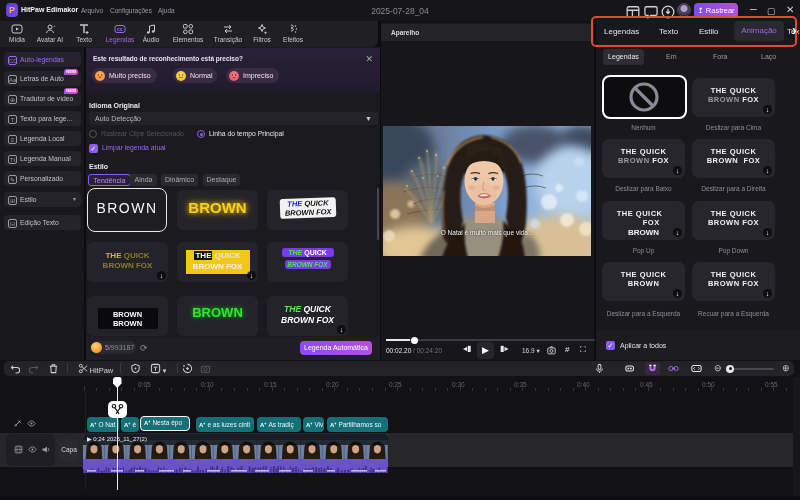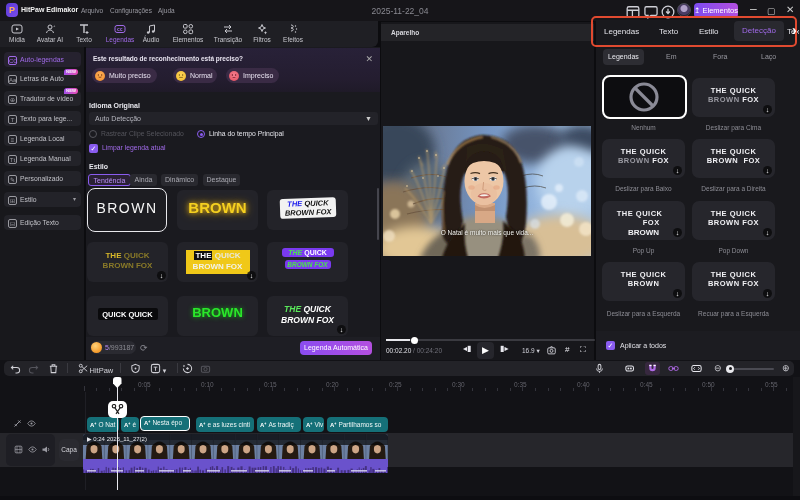--- a/index.html
+++ b/index.html
@@ -155,40 +155,40 @@
 </head>
 <body>
 <div id="stage">
 
   <div id="titlebar" class="abs">
     <div id="logo" class="abs">P</div>
     <div id="appname" class="abs">HitPaw Edimakor</div>
     <div class="menuitem abs" style="left:81px;">Arquivo</div>
     <div class="menuitem abs" style="left:110px;">Configurações</div>
     <div class="menuitem abs" style="left:158px;">Ajuda</div>
-    <div id="datec" class="abs">2025-11-22_04</div>
+    <div id="datec" class="abs">2025-07-28_04</div>
     <div class="ticon abs" style="left:626px; top:5px;">
         <svg viewBox="0 0 12 12" width="11" height="11">
           <rect x="1" y="1.5" width="10" height="9" rx="1.5" fill="none" stroke="#cfcfd6" stroke-width="1.1"></rect>
           <path d="M1 4.5h10M5.5 4.5V10.5" stroke="#cfcfd6" stroke-width="1.1"></path>
         </svg>
       </div>
     <div class="ticon abs" style="left:644px; top:5px;">
         <svg viewBox="0 0 12 12" width="11" height="11">
           <path d="M2 1.5h8a1.2 1.2 0 0 1 1.2 1.2v5a1.2 1.2 0 0 1-1.2 1.2H6L3.5 11V8.9H2A1.2 1.2 0 0 1 .8 7.7v-5A1.2 1.2 0 0 1 2 1.5z" fill="none" stroke="#cfcfd6" stroke-width="1.1"></path>
         </svg>
       </div>
     <div class="ticon abs" style="left:661px; top:5px;">
         <svg viewBox="0 0 12 12" width="11" height="11">
           <circle cx="6" cy="6" r="5" fill="none" stroke="#cfcfd6" stroke-width="1.1"></circle>
           <path d="M6 3.2v4M4.4 5.6L6 7.4 7.6 5.6" fill="none" stroke="#cfcfd6" stroke-width="1.1"></path>
         </svg>
       </div>
     <div id="avatar" class="abs"></div>
-    <div id="exportbtn" class="abs">↥ Elementos</div>
+    <div id="exportbtn" class="abs">↥ Rastrear</div>
     <div class="winctl abs" style="left:750px; top:3px;">–</div>
     <div class="winctl abs" style="left:767px; top:5px; font-size:9px;">▢</div>
     <div class="winctl abs" style="left:786px; top:4px; font-size:10px;">✕</div>
   </div>
 
   <div id="ribbon" class="abs">
     <div class="rtool" style="left:-5px; width:44px;">
         <div class="ric"><svg viewBox="0 0 12 12">
             <rect x="1" y="2" width="10" height="8" rx="2" fill="none" stroke="currentColor"></rect>
             <path d="M5 4.5l3 1.5-3 1.5z" fill="currentColor"></path>
@@ -323,21 +323,21 @@
         </div>
       <div class="tile" style="left:91px; top:195px;">
           <div style="margin:8px auto 0; width:64px; background:#f0c818; text-align:center; font-size:8px; font-weight:bold; line-height:1.35; padding:1px 0;"><span style="background:#111; color:#fff; padding:0 1px;">THE</span> <span style="color:#e8e8dc;">QUICK</span><br><span style="color:#f2f2e8;">BROWN FOX</span></div>
           <div class="dlarrow">↓</div>
         </div>
       <div class="tile" style="left:181px; top:195px;">
           <div style="margin:6px auto 0; width:52px; background:#7a3af0; border-radius:3px; text-align:center; font-size:7px; font-weight:bold; padding:1px 0;"><span style="color:#4ae84a; font-style:italic;">THE</span> <span style="color:#fff;">QUICK</span></div>
           <div style="margin:3px auto 0; width:46px; background:#7a3af0; border-radius:3px; text-align:center; font-size:6.5px; font-weight:bold; color:#4ae84a; font-style:italic; padding:1px 0;">BROWN FOX</div>
         </div>
       <div class="tile" style="left:1px; top:249px;">
-          <div style="margin:12px auto 0; width:60px; background:#0a0a0c; border-radius:2px; text-align:center; font-size:7.5px; font-weight:bold; color:#fff; padding:1.5px 0;">QUICK QUICK</div>
+          <div style="margin:12px auto 0; width:60px; background:#0a0a0c; border-radius:2px; text-align:center; font-size:7.5px; font-weight:bold; color:#fff; padding:1.5px 0;">BROWN BROWN</div>
         </div>
       <div class="tile" style="left:91px; top:249px;">
           <div style="text-align:center; margin-top:9px; font-size:13px; font-weight:bold; color:#2ae82a; text-shadow:0 0 5px #1ab81a;">BROWN</div>
         </div>
       <div class="tile" style="left:181px; top:249px;">
           <div style="text-align:center; margin-top:8px; font-size:8.5px; font-weight:bold; font-style:italic; line-height:1.3;"><span style="color:#5ae85a;">THE</span> <span style="color:#fff;">QUICK</span><br><span style="color:#fff;">BROWN FOX</span></div>
           <div class="dlarrow">↓</div>
         </div>
     </div>
     <div id="panelfoot">
@@ -457,21 +457,21 @@
         </svg></div>
     <div class="pctl" style="left:184px; top:323px; font-size:8px;">#</div>
     <div class="pctl" style="left:199px; top:323px; font-size:8px;">⛶</div>
   </div>
 
   <div id="right" class="abs">
     <div id="redbox"></div>
     <div class="rtab" style="left:8px;">Legendas</div>
     <div class="rtab" style="left:63px;">Texto</div>
     <div class="rtab" style="left:103px;">Estilo</div>
-    <div id="animtab">Detecção</div>
+    <div id="animtab">Animação</div>
     <div class="rtab" style="left:191px; width:12px; overflow:hidden;">Texto</div>
     <div id="tabchev">›</div>
     <div id="subactive">Legendas</div>
     <div class="subtab" style="left:70px;">Em</div>
     <div class="subtab" style="left:117px;">Fora</div>
     <div class="subtab" style="left:165px;">Laço</div>
     <div id="animgrid">
       <div id="nonetile"><svg width="81" height="40" viewBox="0 0 81 40">
             <circle cx="40" cy="20" r="13" fill="none" stroke="#8a8a96" stroke-width="3.2"></circle>
             <line x1="31" y1="11" x2="49" y2="29" stroke="#8a8a96" stroke-width="3.2"></line>

